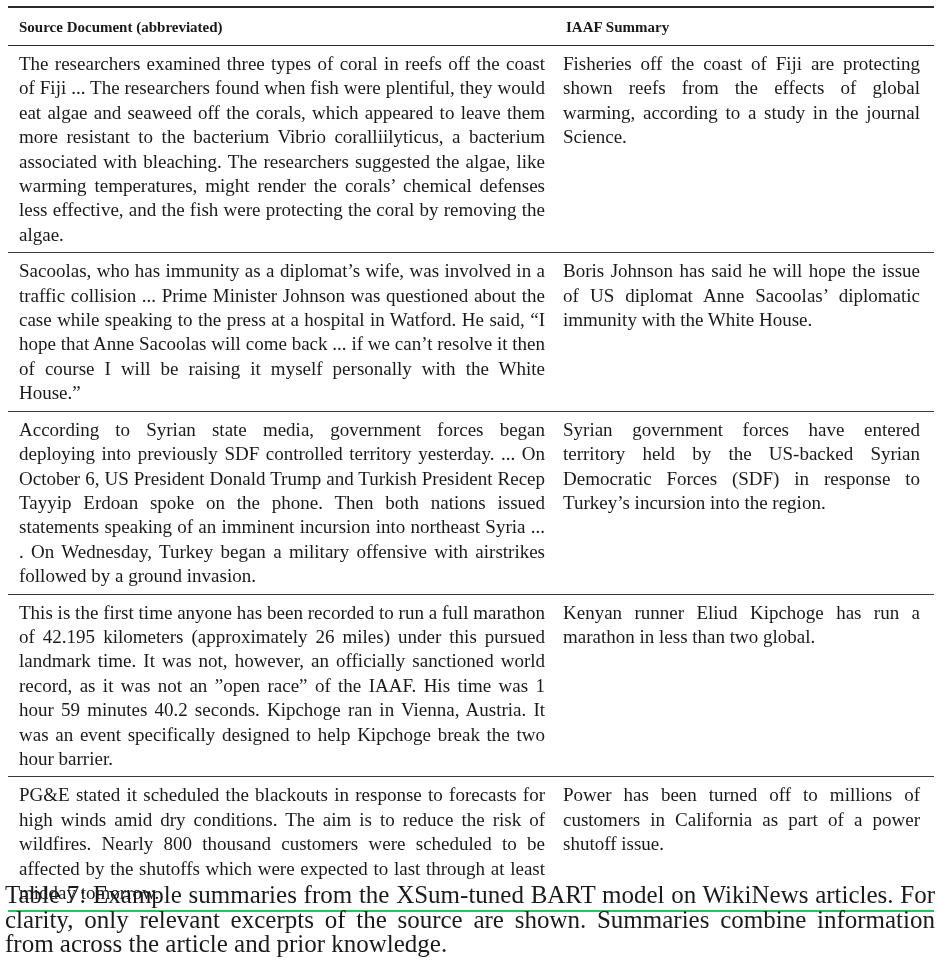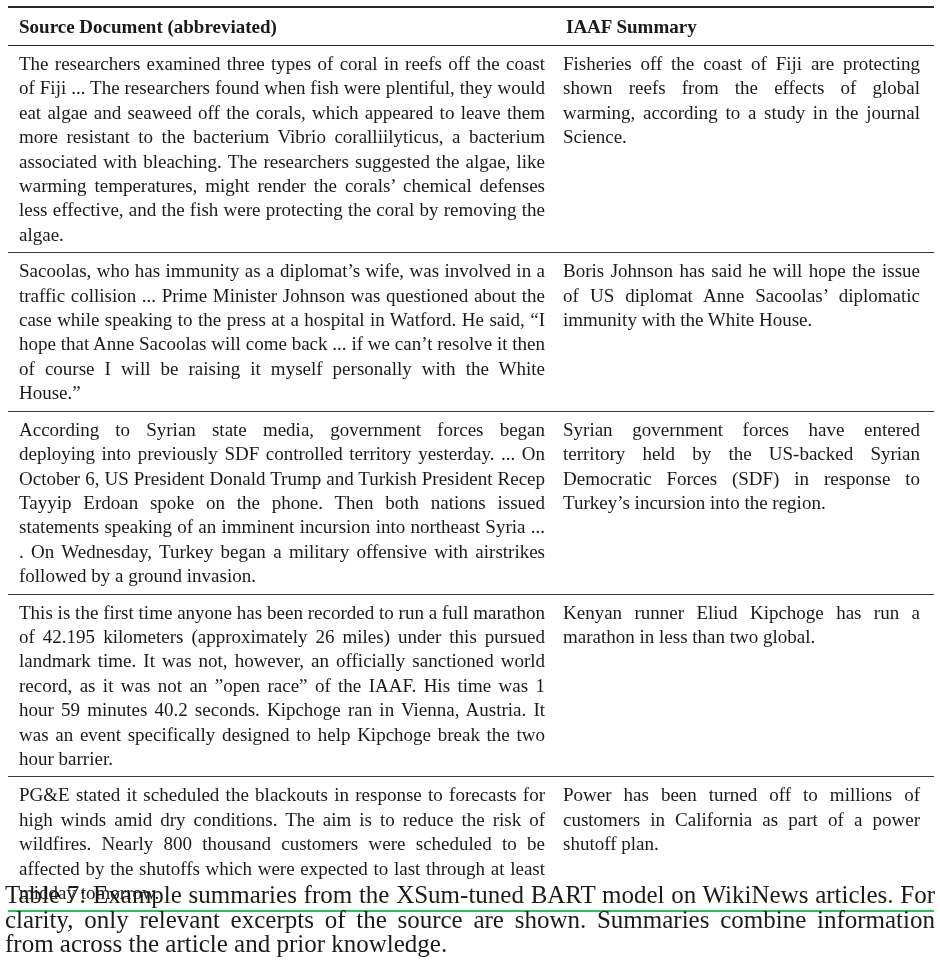--- a/index.html
+++ b/index.html
@@ -28,21 +28,21 @@
     }
     col.c1 { width: 547px; }
     col.c2 { width: 379px; }
     thead tr {
       border-top: 2px solid #2a2a2a;
       border-bottom: 1.5px solid #2a2a2a;
     }
     th {
       font-weight: bold;
       text-align: left;
-      font-size: 19px;
+      font-size: 15px;
       line-height: 24px;
       padding: 7px 10px 6px 11px;
       vertical-align: top;
     }
     td {
       font-size: 19px;
       line-height: 24.4px;
       padding: 6px 10px 5px 11px;
       vertical-align: top;
       text-align: justify;
@@ -96,19 +96,19 @@
       <tr>
         <td>According to Syrian state media, government forces began deploying into previously SDF controlled territory yesterday. ... On October 6, US President Donald Trump and Turkish President Recep Tayyip Erdoan spoke on the phone. Then both nations issued statements speaking of an imminent incursion into northeast Syria ... . On Wednesday, Turkey began a military offensive with airstrikes followed by a ground invasion.</td>
         <td class="summary">Syrian government forces have entered territory held by the US-backed Syrian Democratic Forces (SDF) in response to Turkey’s incursion into the region.</td>
       </tr>
       <tr>
         <td>This is the first time anyone has been recorded to run a full marathon of 42.195 kilometers (approximately 26 miles) under this pursued landmark time. It was not, however, an officially sanctioned world record, as it was not an ”open race” of the IAAF. His time was 1 hour 59 minutes 40.2 seconds. Kipchoge ran in Vienna, Austria. It was an event specifically designed to help Kipchoge break the two hour barrier.</td>
         <td class="summary">Kenyan runner Eliud Kipchoge has run a marathon in less than two global.</td>
       </tr>
       <tr>
         <td>PG&amp;E stated it scheduled the blackouts in response to forecasts for high winds amid dry conditions. The aim is to reduce the risk of wildfires. Nearly 800 thousand customers were scheduled to be affected by the shutoffs which were expected to last through at least midday tomorrow.</td>
-        <td class="summary">Power has been turned off to millions of customers in California as part of a power shutoff plan.</td>
+        <td class="summary">Power has been turned off to millions of customers in California as part of a power shutoff issue.</td>
       </tr>
     </tbody>
   </table>
 </div>
 
 <div class="caption">Table 7: Example summaries from the XSum-tuned BART model on WikiNews articles. For clarity, only relevant excerpts of the source are shown. Summaries combine information from across the article and prior knowledge.</div>
 
 </body></html>

